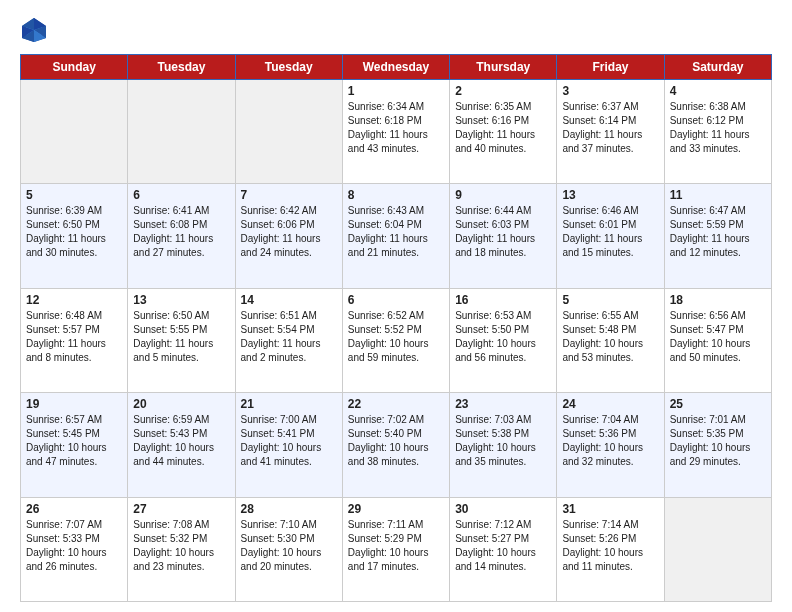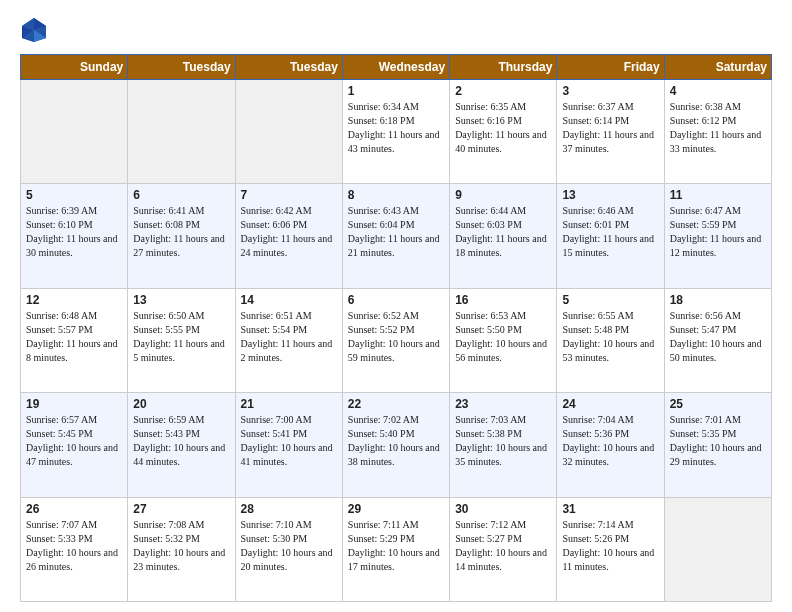--- a/index.html
+++ b/index.html
@@ -60,26 +60,26 @@
       color: #555;
     }
     .calendar {
       flex: 1;
       border: 1px solid #ccc;
       border-collapse: collapse;
       width: 100%;
       table-layout: fixed;
     }
     .calendar th {
-      background: #a16207;
+      background: #b91c1c;
       color: #fff;
       font-size: 12px;
       font-weight: bold;
       padding: 5px 4px;
-      text-align: right;
+      text-align: center;
       border: 1px solid #3366bb;
     }
     .calendar td {
       border: 1px solid #ccc;
       vertical-align: top;
       padding: 4px 5px;
       font-size: 10.5px;
       color: #222;
       height: 88px;
       background: #fff;
@@ -96,21 +96,20 @@
     .day-num {
       font-weight: bold;
       font-size: 12px;
       display: block;
       margin-bottom: 2px;
     }
     .day-info {
       font-size: 10px;
       color: #222;
       line-height: 1.4;
-      font-family: Liberation Serif, serif;
     }
     
     .row-odd td { background: #fff; }
     .row-even td { background: #eef2ff; }
     .row-odd td.empty { background: #f0f0f0; }
   </style>
 </head>
 <body>
 
 <div class="page">
@@ -180,21 +179,21 @@
             <div class="day-info">Sunrise: 6:38 AM
 Sunset: 6:12 PM
 Daylight: 11 hours
 and 33 minutes.</div>
           </td>
         </tr>
         <tr class="row-even">
           <td>
             <span class="day-num">5</span>
             <div class="day-info">Sunrise: 6:39 AM
-Sunset: 6:10 PM
+Sunset: 6:50 PM
 Daylight: 11 hours
 and 30 minutes.</div>
           </td>
           <td>
             <span class="day-num">6</span>
             <div class="day-info">Sunrise: 6:41 AM
 Sunset: 6:08 PM
 Daylight: 11 hours
 and 27 minutes.</div>
           </td>

